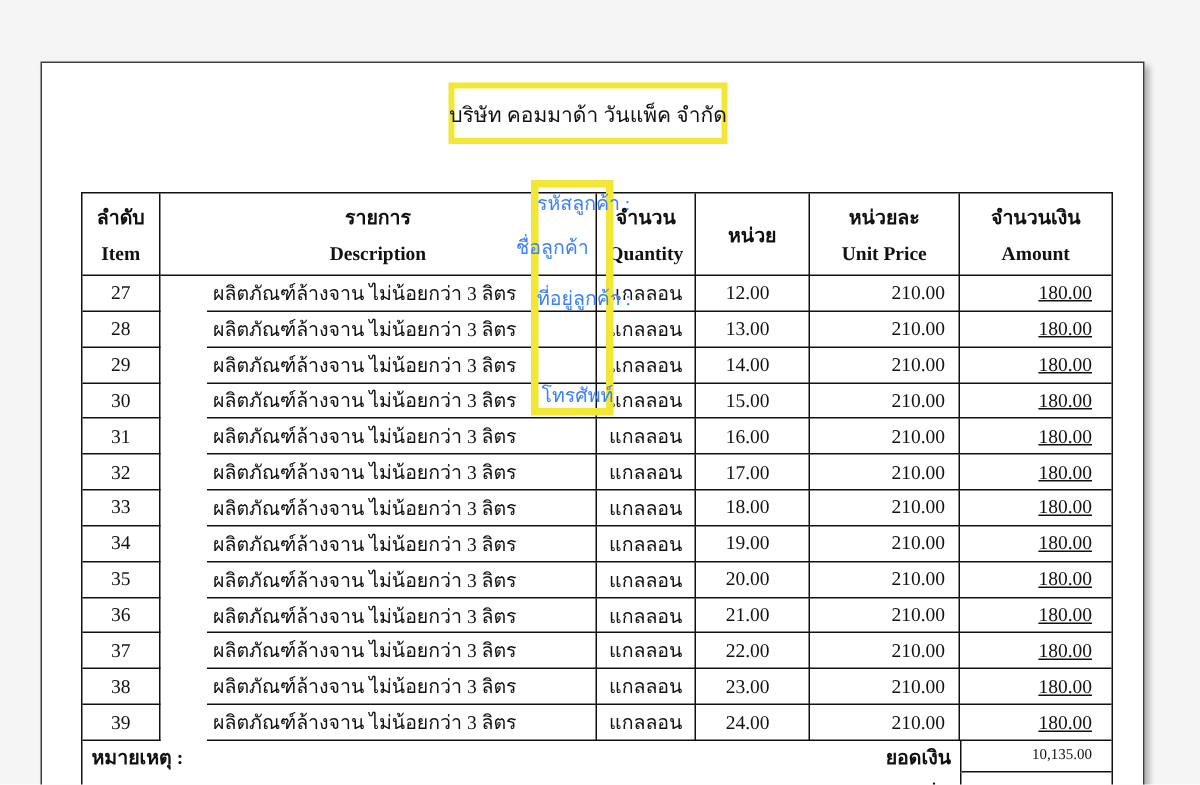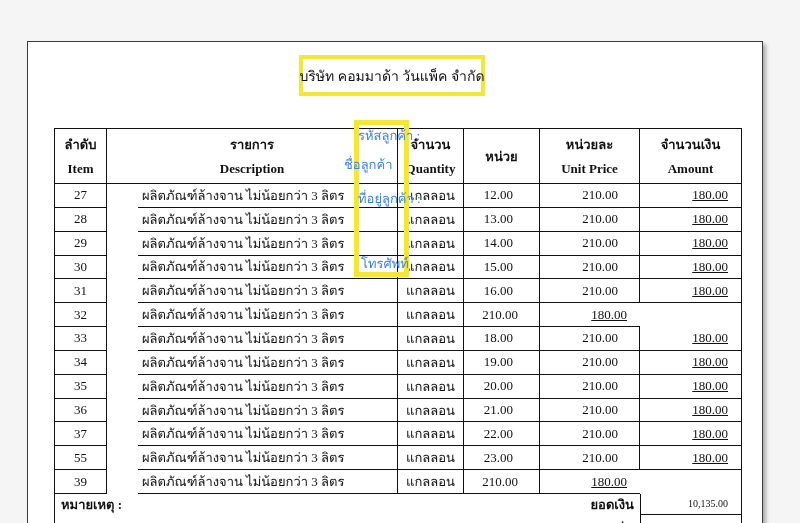--- a/index.html
+++ b/index.html
@@ -42,21 +42,21 @@
   }
   .hcell.single { justify-content:center; }
   .trow { height:23.85px; }
   .trow .cell {
     font-size:13px; display:flex; align-items:center; white-space:nowrap;
   }
   .c-item { justify-content:center; }
   .c-desc { justify-content:flex-start; padding-left:4px;margin-left:31px; }
   .c-unit { justify-content:center; }
   .c-qty  { justify-content:flex-end; padding-right:26px; }
-  .c-price{ justify-content:flex-end; padding-right:21px; }
+  .c-price{ justify-content:flex-end; padding-right:9px; }
   .c-amt  { justify-content:flex-end; padding-right:13px;text-decoration:underline; }
   
   .frowA { height:21px; }
   .frowA .fleft {
     display:flex; justify-content:space-between; align-items:center;
     font-size:13px; font-weight:bold;
     padding-left:6px; padding-right:6px;
     border-right:1px solid #111;
     gap:16px;
   }
@@ -168,20 +168,21 @@
           <div class="cell c-unit">แกลลอน</div>
           <div class="cell c-qty">16.00</div>
           <div class="cell c-price">210.00</div>
           <div class="cell c-amt">180.00</div>
         </div>
 
         <div class="grid trow">
           <div class="cell c-item">32</div>
           <div class="cell c-desc">ผลิตภัณฑ์ล้างจาน ไม่น้อยกว่า 3 ลิตร</div>
           <div class="cell c-unit">แกลลอน</div>
+          <div class="cell c-qty">17.00</div>
           <div class="cell c-price">210.00</div>
           <div class="cell c-amt">180.00</div>
         </div>
 
         <div class="grid trow">
           <div class="cell c-item">33</div>
           <div class="cell c-desc">ผลิตภัณฑ์ล้างจาน ไม่น้อยกว่า 3 ลิตร</div>
           <div class="cell c-unit">แกลลอน</div>
           <div class="cell c-qty">18.00</div>
           <div class="cell c-price">210.00</div>
@@ -218,32 +219,33 @@
         <div class="grid trow">
           <div class="cell c-item">37</div>
           <div class="cell c-desc">ผลิตภัณฑ์ล้างจาน ไม่น้อยกว่า 3 ลิตร</div>
           <div class="cell c-unit">แกลลอน</div>
           <div class="cell c-qty">22.00</div>
           <div class="cell c-price">210.00</div>
           <div class="cell c-amt">180.00</div>
         </div>
 
         <div class="grid trow">
-          <div class="cell c-item">55</div>
+          <div class="cell c-item">38</div>
           <div class="cell c-desc">ผลิตภัณฑ์ล้างจาน ไม่น้อยกว่า 3 ลิตร</div>
           <div class="cell c-unit">แกลลอน</div>
           <div class="cell c-qty">23.00</div>
           <div class="cell c-price">210.00</div>
           <div class="cell c-amt">180.00</div>
         </div>
 
         <div class="grid trow">
           <div class="cell c-item">39</div>
           <div class="cell c-desc">ผลิตภัณฑ์ล้างจาน ไม่น้อยกว่า 3 ลิตร</div>
           <div class="cell c-unit">แกลลอน</div>
+          <div class="cell c-qty">24.00</div>
           <div class="cell c-price">210.00</div>
           <div class="cell c-amt">180.00</div>
         </div>
       </div>
 
     <div class="fgrid frowA">
       <div class="fleft">
         <span>หมายเหตุ :</span>
         <span>ยอดเงิน</span>
       </div>

